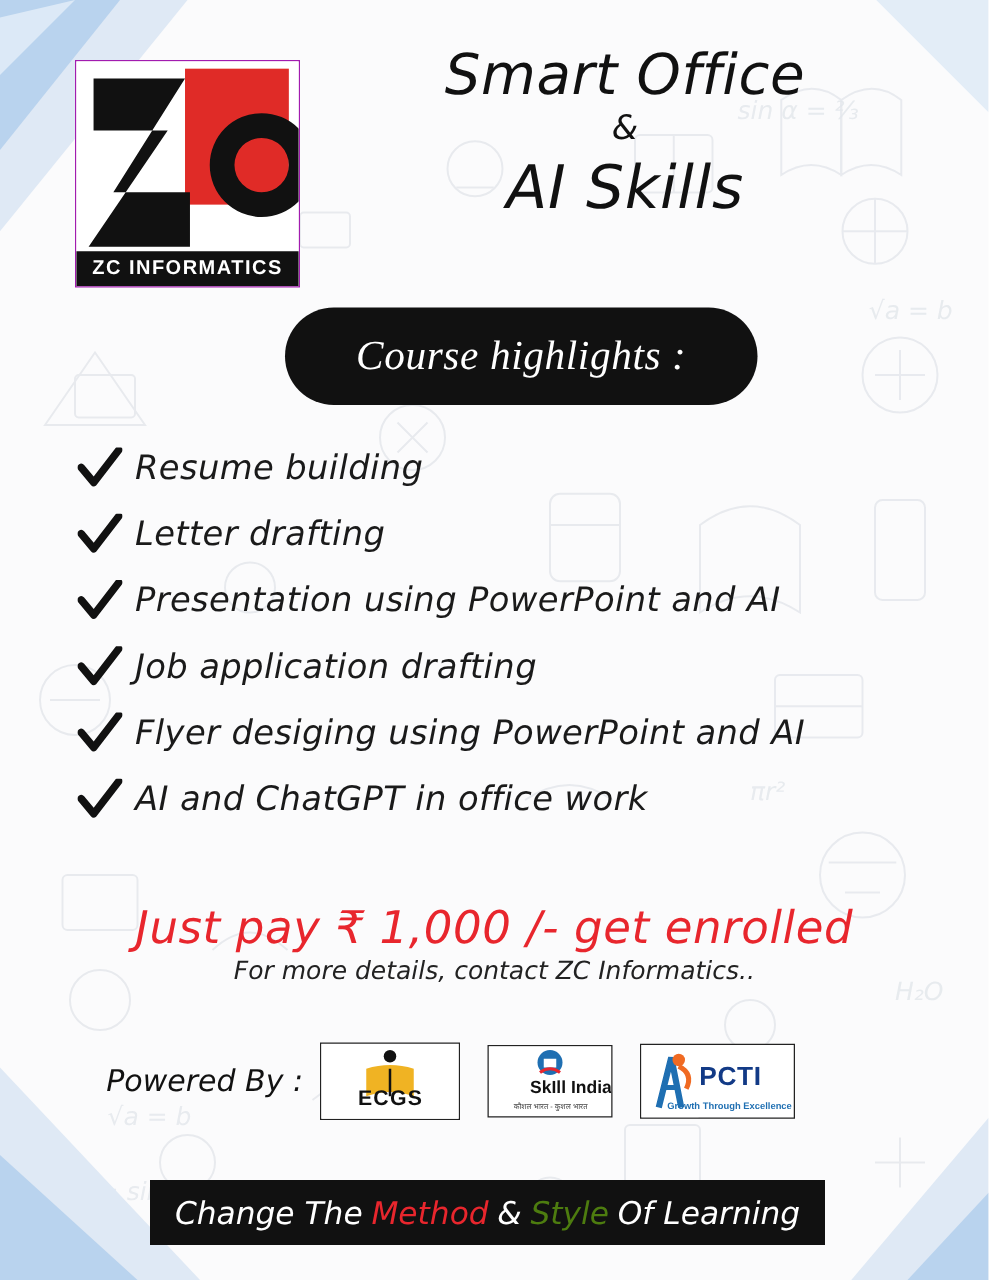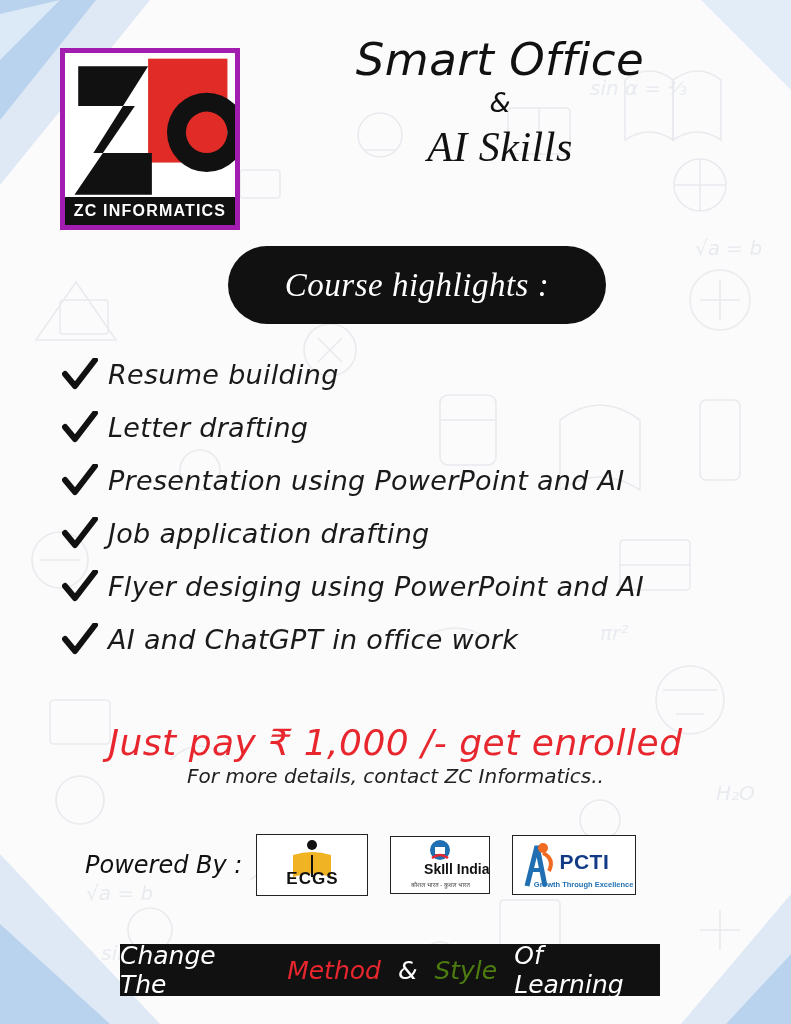--- a/index.html
+++ b/index.html
@@ -41,21 +41,21 @@
     position: absolute; bottom: 0; right: 0;
     width: 170px; height: 170px;
     pointer-events: none;
   }
 
   
   .logo-box {
     position: absolute;
     left: 60px; top: 48px;
     width: 180px; height: 182px;
-    border: 5px solid #a21caf;
+    border: 1px solid #a21caf;
     background: #fff;
     overflow: hidden;
   }
   .logo-inner { position: absolute; inset: 0; }
   .logo-label {
     position: absolute;
     left: 0; right: 0; bottom: 0;
     height: 28px;
     background: #111;
     color: #fff;
@@ -81,25 +81,24 @@
     font-weight: 400;
     line-height: 1.05;
     letter-spacing: 0.5px;
   }
   .headline .l2 {
     font-size: 27px;
     font-style: italic;
     line-height: 1.5;
   }
   .headline .l3 {
-    font-size: 42px;
+    font-size: 48px;
     font-style: italic;
     line-height: 1.1;
     letter-spacing: 0.5px;
-    font-family: Liberation Serif, serif;
   }
 
   
   .pill {
     position: absolute;
     left: 228px; top: 246px;
     width: 378px; height: 78px;
     background: #111;
     border-radius: 40px;
     display: flex; align-items: center; justify-content: center;
@@ -227,21 +226,21 @@
     color: #1f6fb2;
   }
 
   
   .footer {
     position: absolute;
     left: 120px; top: 944px;
     width: 540px; height: 52px;
     background: #111;
     display: flex; align-items: center; justify-content: center;
-    gap: 17px;
+    gap: 7px;
     font-size: 25px;
     font-style: italic;
     font-family: "DejaVu Sans", sans-serif;
   }
   .f-white { color: #fff; }
   .f-red { color: #e8262d; }
   .f-blue { color: #4d7c0f; }
 </style>
 </head>
 <body>

